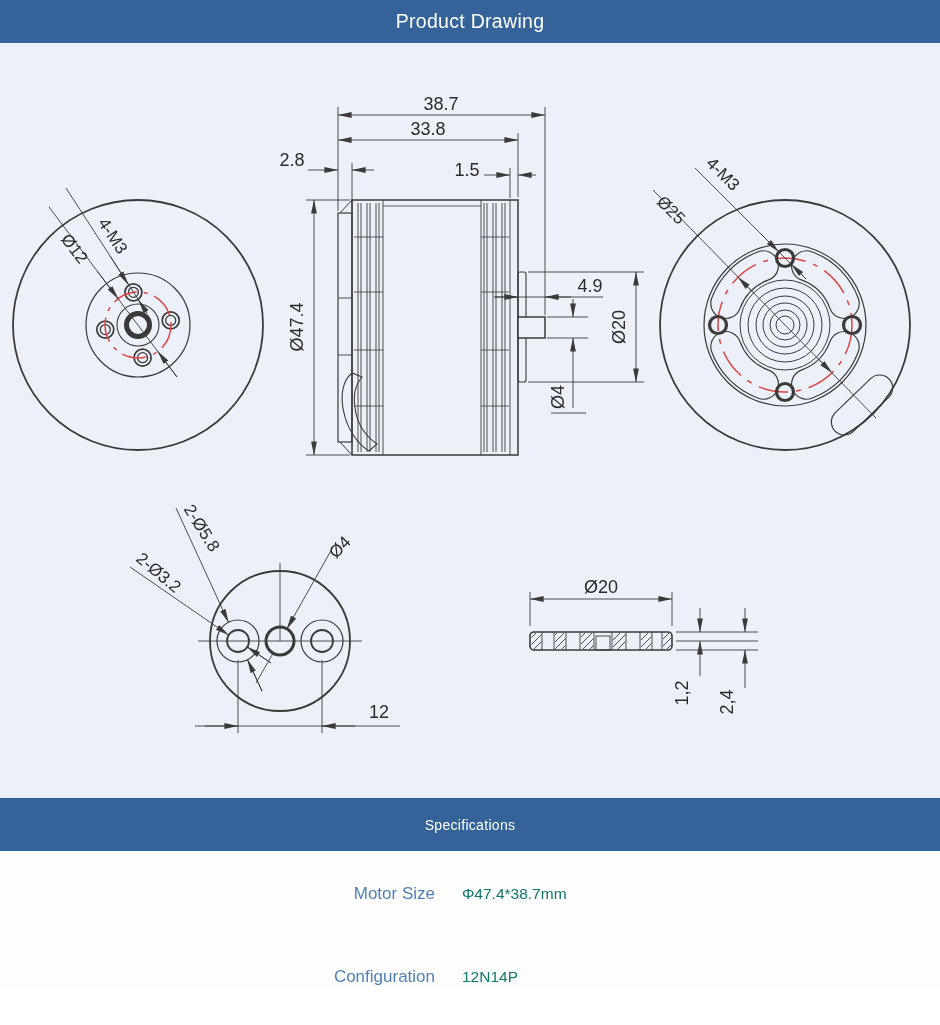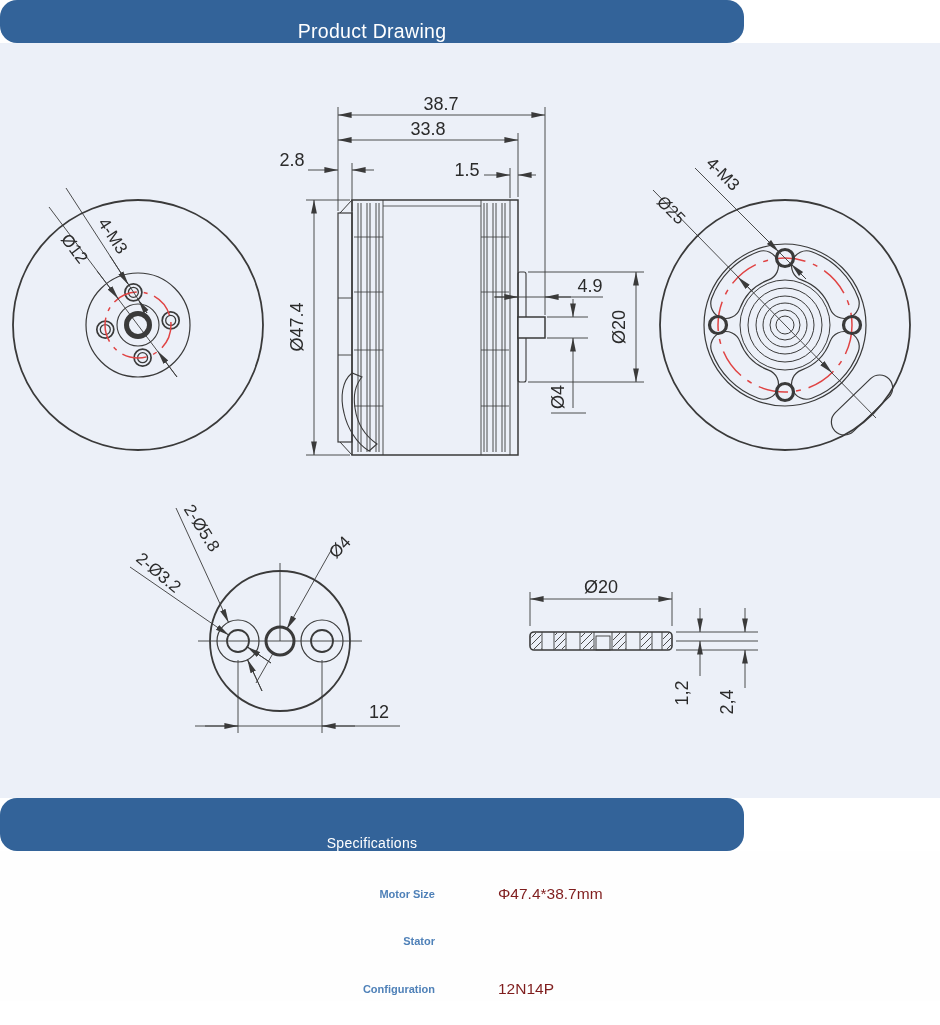--- a/index.html
+++ b/index.html
@@ -2,34 +2,34 @@
 <html><head>
 <meta charset="utf-8">
 <style>
   html,body{margin:0;padding:0;}
   body{
     width:940px;height:1025px;overflow:hidden;background:#ffffff;
     font-family:"Liberation Sans",sans-serif;
     -webkit-font-smoothing:antialiased;
   }
   .bar{
-    width:744px;height:43px;background:#336399;color:#ffffff;
-    display:flex;align-items:flex-end;justify-content:center;
-    font-size:19.5px;font-weight:400;letter-spacing:.3px;border-radius:17px;
+    width:940px;height:43px;background:#336399;color:#ffffff;
+    display:flex;align-items:center;justify-content:center;
+    font-size:19.5px;font-weight:400;letter-spacing:.3px;
   }
   .spec-bar{height:53px;font-size:14px;}
   .drawing-area{width:940px;height:755px;background:#ecf0f8;}
   .drawing-area svg{display:block;}
   .spec-body{width:940px;background:#fefefe;padding-top:30px;box-sizing:border-box;}
   .spec-row{display:flex;align-items:center;margin-bottom:29px;}
   .spec-label{
-    width:435px;text-align:right;color:#4f81b8;font-size:11px;flex:0 0 435px;font-weight:bold;
+    width:435px;text-align:right;color:#4f81b8;font-size:17px;flex:0 0 435px;
   }
   .spec-value{
-    margin-left:63px;width:390px;color:#7f1d1d;font-size:15.5px;line-height:1.62;
+    margin-left:27px;width:390px;color:#0f766e;font-size:15.5px;line-height:1.62;
   }
   
   .out{stroke:#3a3a3a;fill:none;}
   .dim{stroke:#3a3a3a;stroke-width:0.9;fill:none;}
   .red{stroke:#e04343;fill:none;}
   text{fill:#2b2b2b;}
   .dimtxt{font-size:18px;}
   .lbltxt{font-size:17px;}
 </style>
 </head>
@@ -280,20 +280,19 @@
 <section>
   <div class="bar spec-bar">
     <span>Specifications</span>
   </div>
   <div class="spec-body">
     <div class="spec-row">
       <div class="spec-label">Motor Size</div>
       <div class="spec-value">Φ47.4*38.7mm</div>
     </div>
     <div class="spec-row">
-      <div class="spec-label">Stator</div>
     </div>
     <div class="spec-row">
       <div class="spec-label">Configuration</div>
       <div class="spec-value">12N14P</div>
     </div>
   </div>
 </section>
 
 </body></html>

